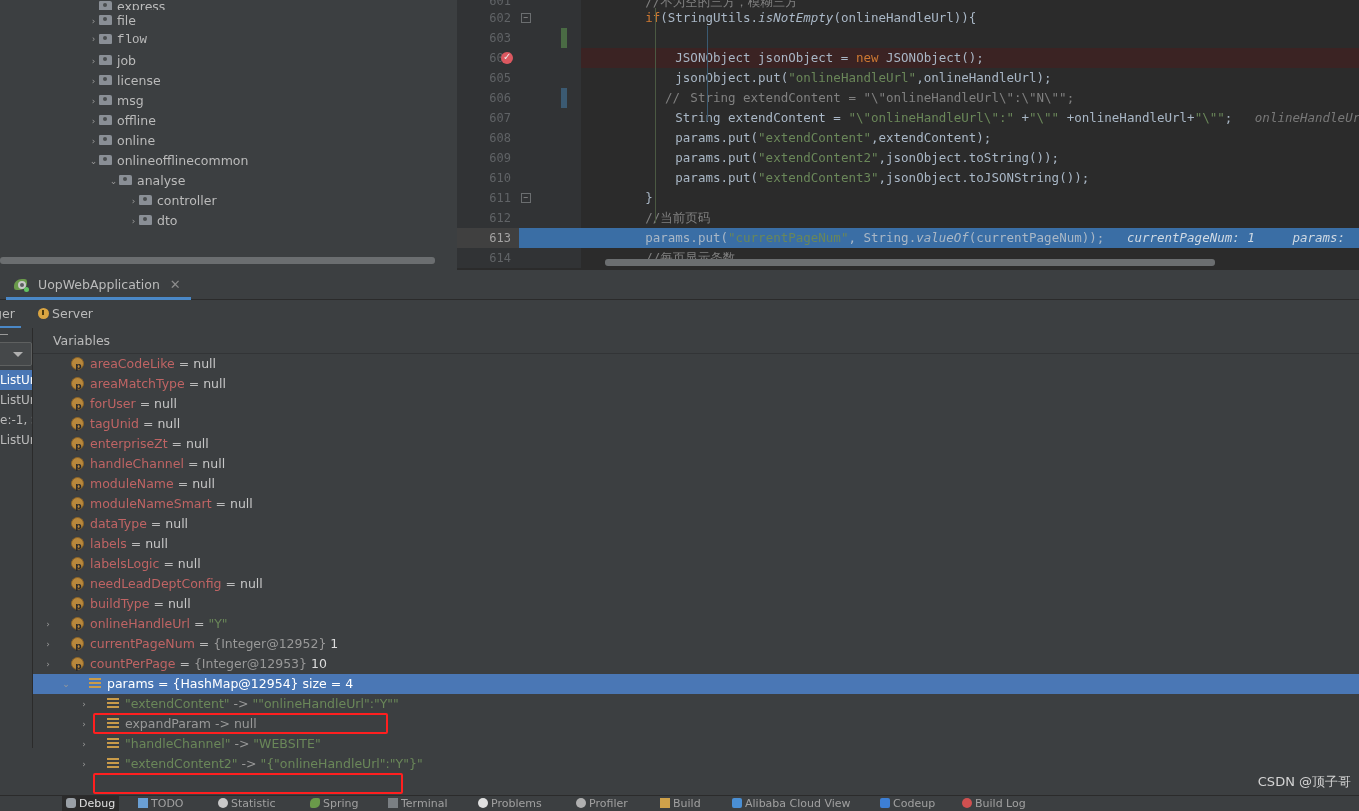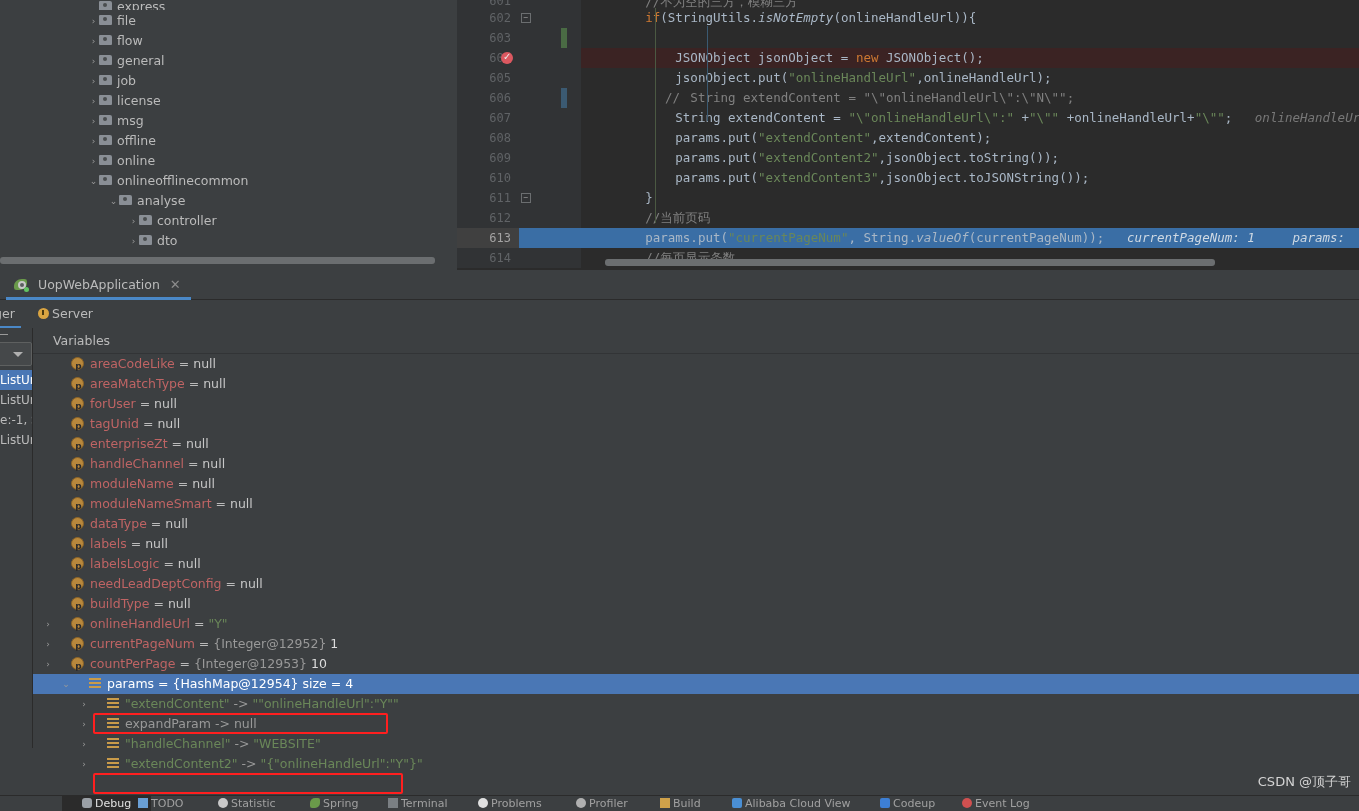--- a/index.html
+++ b/index.html
@@ -229,21 +229,21 @@
     pointer-events:none; z-index:20;
   }
 
   
   .status-bar {
     position:absolute; left:0; bottom:0; width:1359px; height:16px;
     background:#3c3f41; border-top:1px solid #2b2b2b;
     font-size:11px; color:#a0a0a0; white-space:nowrap; overflow:hidden;
   }
   .sb-item { position:absolute; top:0; height:16px; line-height:16px; }
-  .sb-item.active { background:#2b2b2b; color:#e0e0e0; padding:0 20px; }
+  .sb-item.active { background:#2b2b2b; color:#e0e0e0; padding:0 4px; }
   .sb-ic { display:inline-block; width:10px; height:10px; vertical-align:-1px; margin-right:3px; }
   .ic-bug  { background:#9aa0a6; border-radius:3px; }
   .ic-todo { background:#6a9fd4; }
   .ic-stat { background:#c9c9c9; border-radius:50%; }
   .ic-spr  { background:#6a9a4a; border-radius:50% 20% 50% 20%; }
   .ic-term { background:#7a7f83; }
   .ic-prob { background:#e0e0e0; border-radius:50%; }
   .ic-prof { background:#b0b0b0; border-radius:50%; }
   .ic-build{ background:#d0a24a; }
   .ic-cloud{ background:#4a8fd4; border-radius:2px; }
@@ -259,22 +259,21 @@
 </head>
 <body>
 
 <div id="root">
 
   <div class="top-area">
 
     <div class="proj-tree" id="proj-tree">
         <div class="tree-row" style="padding-left: 88px; height: 10px; line-height: 6px; overflow: hidden;"><span class="arrow"></span><span class="folder"></span><span class="label">express</span></div>
         <div class="tree-row" style="padding-left: 88px;"><span class="arrow">›</span><span class="folder"></span><span class="label">file</span></div>
-        <div class="tree-row" style="padding-left: 88px;"><span class="arrow">›</span><span class="folder"></span><span class="label">flow</span></div>
-        <div class="tree-row" style="padding-left: 88px;"><span class="arrow">›</span><span class="folder"></span><span class="label">general</span></div>
+        <div class="tree-row" style="padding-left: 88px; font-family: Liberation Mono, monospace;"><span class="arrow">›</span><span class="folder"></span><span class="label">flow</span></div>
         <div class="tree-row" style="padding-left: 88px;"><span class="arrow">›</span><span class="folder"></span><span class="label">job</span></div>
         <div class="tree-row" style="padding-left: 88px;"><span class="arrow">›</span><span class="folder"></span><span class="label">license</span></div>
         <div class="tree-row" style="padding-left: 88px;"><span class="arrow">›</span><span class="folder"></span><span class="label">msg</span></div>
         <div class="tree-row" style="padding-left: 88px;"><span class="arrow">›</span><span class="folder"></span><span class="label">offline</span></div>
         <div class="tree-row" style="padding-left: 88px;"><span class="arrow">›</span><span class="folder"></span><span class="label">online</span></div>
         <div class="tree-row" style="padding-left: 88px;"><span class="arrow">⌄</span><span class="folder"></span><span class="label">onlineofflinecommon</span></div>
         <div class="tree-row" style="padding-left: 108px;"><span class="arrow">⌄</span><span class="folder"></span><span class="label">analyse</span></div>
         <div class="tree-row" style="padding-left: 128px;"><span class="arrow">›</span><span class="folder"></span><span class="label">controller</span></div>
         <div class="tree-row" style="padding-left: 128px;"><span class="arrow">›</span><span class="folder"></span><span class="label">dto</span></div>
         <div class="tree-hscroll">
@@ -420,18 +419,18 @@
         <div class="sb-item active" style="left: 62px;"><span class="sb-ic ic-bug"></span><span>Debug</span></div>
         <div class="sb-item" style="left: 138px;"><span class="sb-ic ic-todo"></span><span>TODO</span></div>
         <div class="sb-item" style="left: 218px;"><span class="sb-ic ic-stat"></span><span>Statistic</span></div>
         <div class="sb-item" style="left: 310px;"><span class="sb-ic ic-spr"></span><span>Spring</span></div>
         <div class="sb-item" style="left: 388px;"><span class="sb-ic ic-term"></span><span>Terminal</span></div>
         <div class="sb-item" style="left: 478px;"><span class="sb-ic ic-prob"></span><span>Problems</span></div>
         <div class="sb-item" style="left: 576px;"><span class="sb-ic ic-prof"></span><span>Profiler</span></div>
         <div class="sb-item" style="left: 660px;"><span class="sb-ic ic-build"></span><span>Build</span></div>
         <div class="sb-item" style="left: 732px;"><span class="sb-ic ic-cloud"></span><span>Alibaba Cloud View</span></div>
         <div class="sb-item" style="left: 880px;"><span class="sb-ic ic-code"></span><span>Codeup</span></div>
-        <div class="sb-item" style="left: 962px;"><span class="sb-ic ic-event"></span><span>Event Log</span></div>
+        <div class="sb-item" style="left: 962px;"><span class="sb-ic ic-event"></span><span>Build Log</span></div>
       </div>
   </div>
 
   <div class="csdn-mark">CSDN @顶子哥</div>
 </div>
 
 </body></html>

